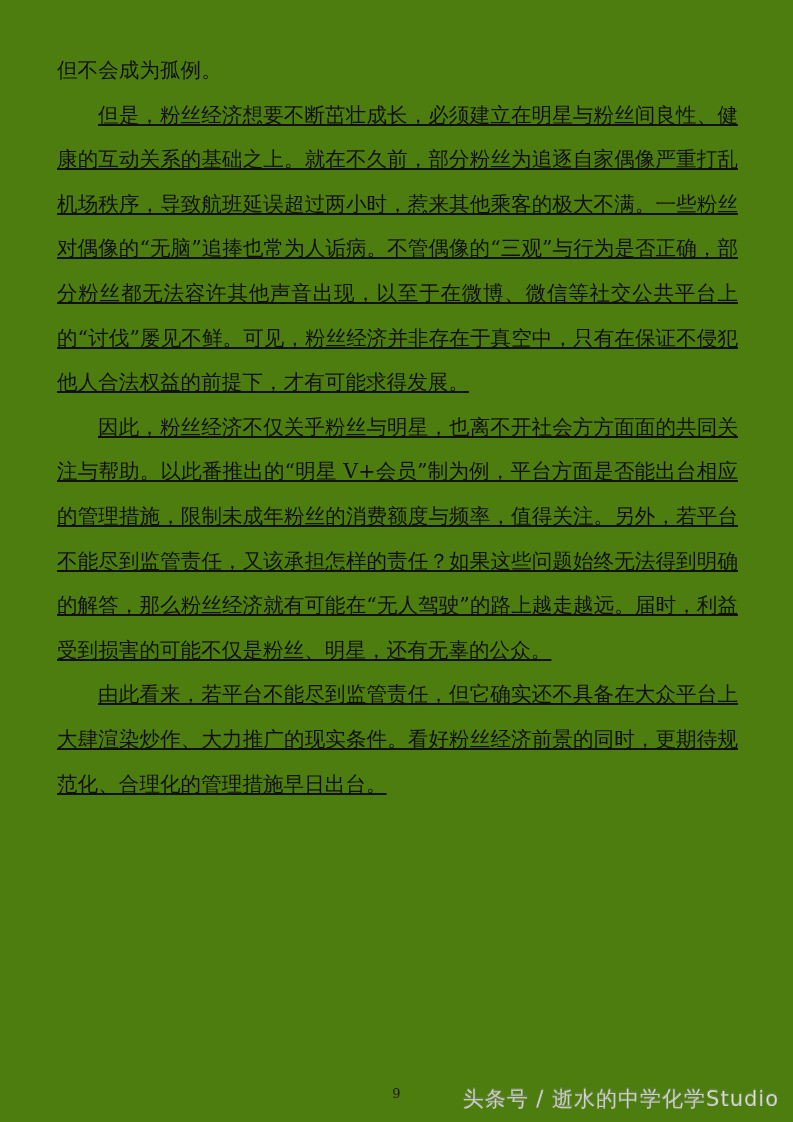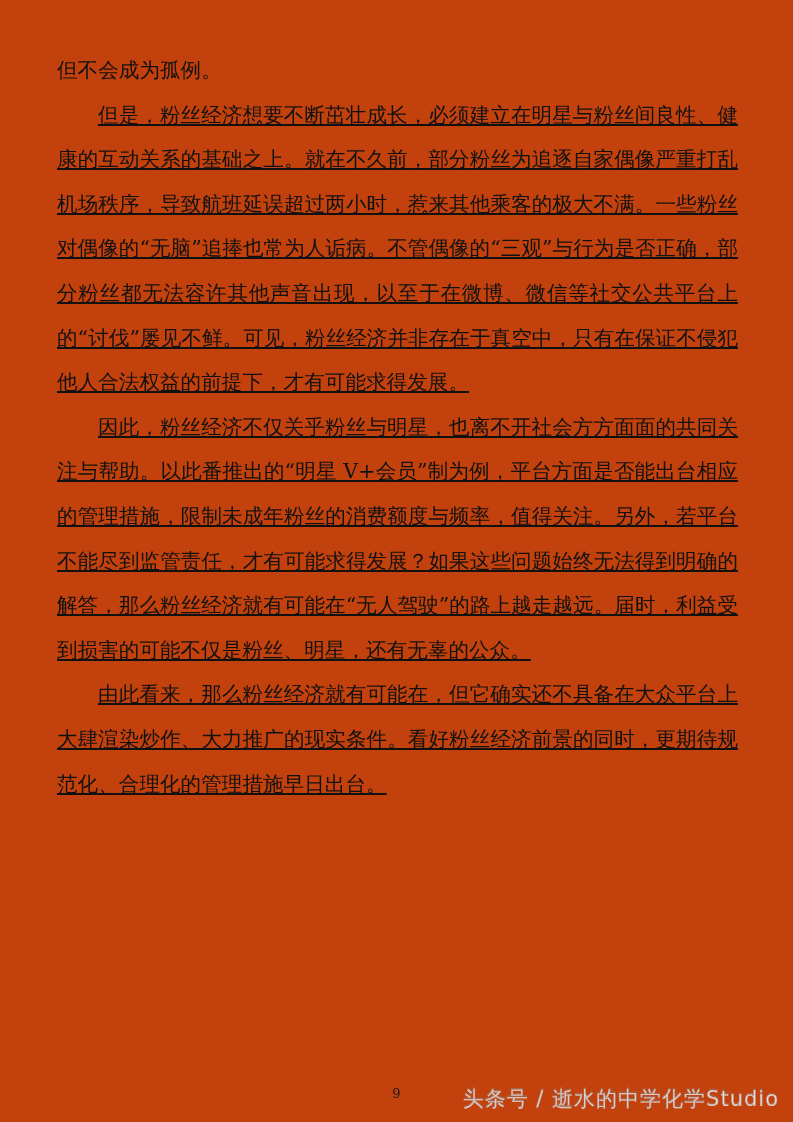--- a/index.html
+++ b/index.html
@@ -13,21 +13,21 @@
     height: 1122px;
     position: relative;
     overflow: hidden;
     font-family: "DejaVu Serif", "Liberation Serif", serif;
     color: #000000;
   }
 
   .page {
     position: absolute;
     inset: 0;
-    background: #c2410c;
+    background: #4d7c0f;
   }
 
   .content {
     position: absolute;
     left: 57px;
     top: 48px;
     width: 681px;
   }
 
   .para {
@@ -85,21 +85,21 @@
   }
 </style>
 </head>
 <body>
 
 <div class="page">
 
   <div class="content">
     <p class="para">但不会成为孤例。</p>
     <p class="para indent">但是，粉丝经济想要不断茁壮成长，必须建立在明星与粉丝间良性、健康的互动关系的基础之上。就在不久前，部分粉丝为追逐自家偶像严重打乱机场秩序，导致航班延误超过两小时，惹来其他乘客的极大不满。一些粉丝对偶像的“无脑”追捧也常为人诟病。不管偶像的“三观”与行为是否正确，部分粉丝都无法容许其他声音出现，以至于在微博、微信等社交公共平台上的“讨伐”屡见不鲜。可见，粉丝经济并非存在于真空中，只有在保证不侵犯他人合法权益的前提下，才有可能求得发展。</p>
-    <p class="para indent">因此，粉丝经济不仅关乎粉丝与明星，也离不开社会方方面面的共同关注与帮助。以此番推出的“明星 V+会员”制为例，平台方面是否能出台相应的管理措施，限制未成年粉丝的消费额度与频率，值得关注。另外，若平台不能尽到监管责任，才有可能求得发展？如果这些问题始终无法得到明确的解答，那么粉丝经济就有可能在“无人驾驶”的路上越走越远。届时，利益受到损害的可能不仅是粉丝、明星，还有无辜的公众。</p>
-    <p class="para indent">由此看来，那么粉丝经济就有可能在，但它确实还不具备在大众平台上大肆渲染炒作、大力推广的现实条件。看好粉丝经济前景的同时，更期待规范化、合理化的管理措施早日出台。</p>
+    <p class="para indent">因此，粉丝经济不仅关乎粉丝与明星，也离不开社会方方面面的共同关注与帮助。以此番推出的“明星 V+会员”制为例，平台方面是否能出台相应的管理措施，限制未成年粉丝的消费额度与频率，值得关注。另外，若平台不能尽到监管责任，又该承担怎样的责任？如果这些问题始终无法得到明确的解答，那么粉丝经济就有可能在“无人驾驶”的路上越走越远。届时，利益受到损害的可能不仅是粉丝、明星，还有无辜的公众。</p>
+    <p class="para indent">由此看来，若平台不能尽到监管责任，但它确实还不具备在大众平台上大肆渲染炒作、大力推广的现实条件。看好粉丝经济前景的同时，更期待规范化、合理化的管理措施早日出台。</p>
   </div>
 
   <div class="page-number">9</div>
 
   <div class="watermark">头条号 / 逝水的中学化学Studio</div>
 
 </div>
 
 </body></html>

